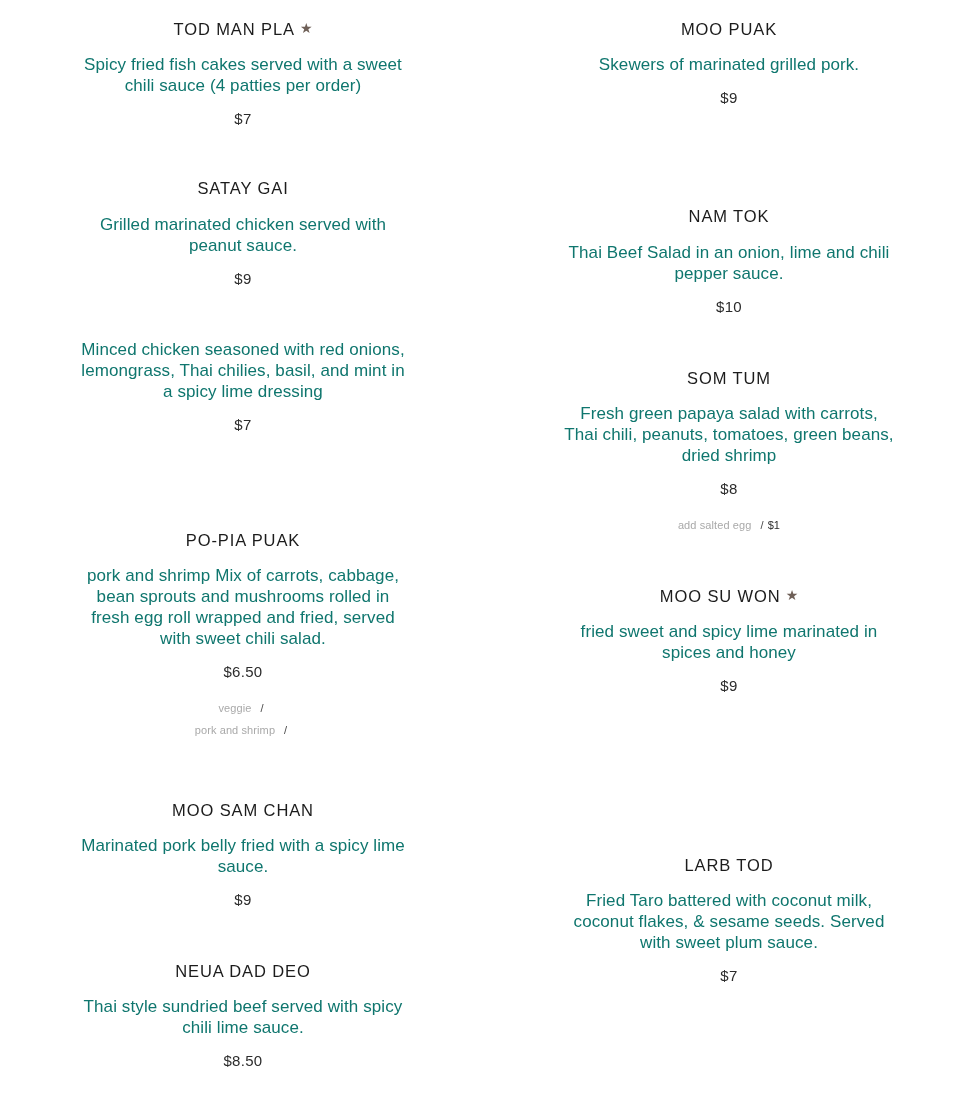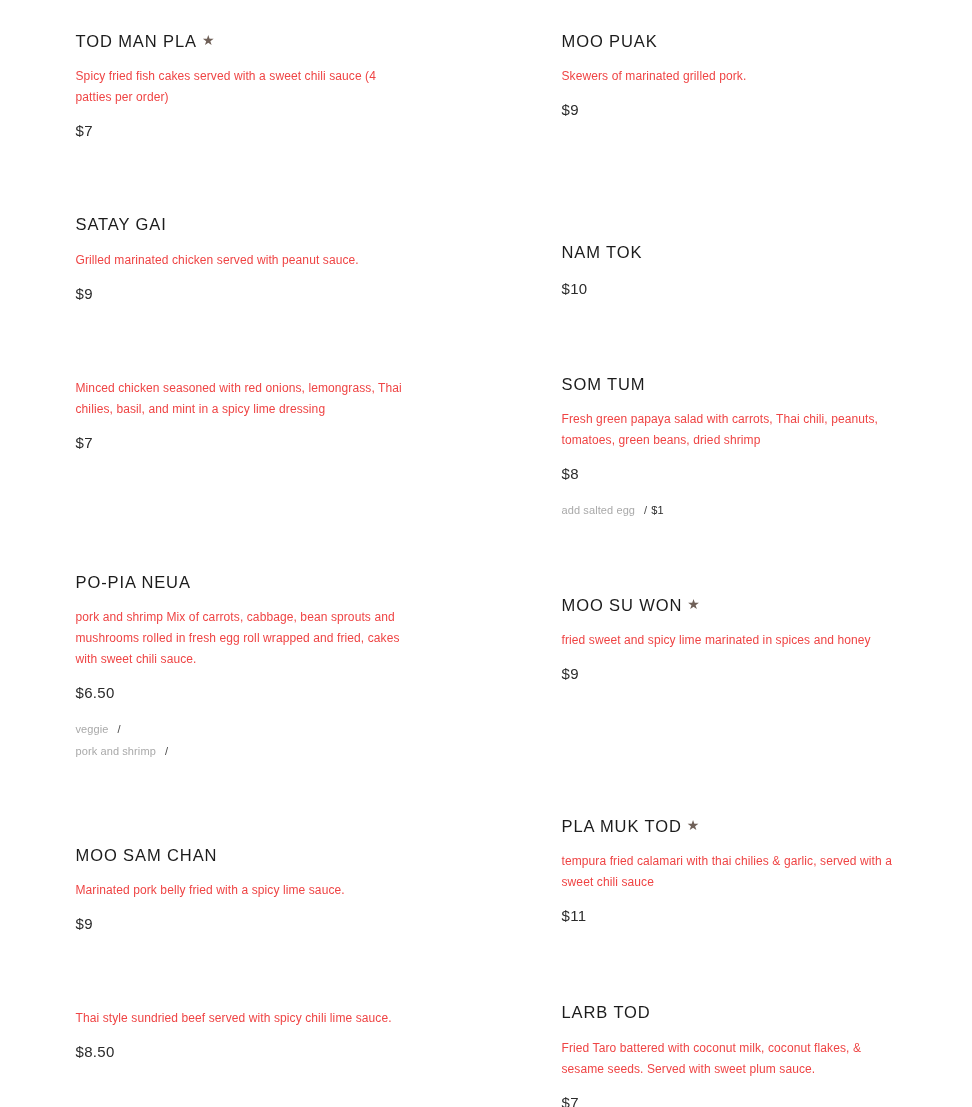--- a/index.html
+++ b/index.html
@@ -29,22 +29,22 @@
     align-items: start;
   }
 
   .menu-column {
     display: flex;
     flex-direction: column;
   }
 
   .menu-item {
     width: 335px;
-    margin: 12px auto;
-    text-align: left;
+    margin: 0 auto;
+    text-align: center;
     padding: 0;
   }
 
   .item-title {
     font-size: 16.5px;
     letter-spacing: 0.9px;
     color: #1c1c1c;
     font-weight: 400;
     line-height: 1.35;
     margin: 0 0 14px 0;
@@ -55,23 +55,23 @@
     color: #6f6058;
     font-size: 14px;
     letter-spacing: 0;
     margin-left: 5px;
     position: relative;
     top: -2px;
     display: inline-block;
   }
 
   .item-desc {
-    font-size: 12px;
+    font-size: 17px;
     line-height: 21px;
-    color: #ef4444;
+    color: #0f766e;
     margin: 0 0 12px 0;
     letter-spacing: 0.1px;
   }
 
   .item-price {
     font-size: 15px;
     color: #2b2b2b;
     letter-spacing: 0.3px;
     margin: 0;
     line-height: 21px;
@@ -139,60 +139,62 @@
       <div class="spacer-md"></div>
 
       <div class="menu-item">
         <div class="item-desc">Minced chicken seasoned with red onions, lemongrass, Thai chilies, basil, and mint in a spicy lime dressing</div>
         <div class="item-price">$7</div>
       </div>
 
       <div class="spacer-xxl"></div>
 
       <div class="menu-item">
-        <div class="item-title"><span>PO-PIA NEUA</span></div>
-        <div class="item-desc">pork and shrimp Mix of carrots, cabbage, bean sprouts and mushrooms rolled in fresh egg roll wrapped and fried, cakes with sweet chili sauce.</div>
+        <div class="item-title"><span>PO-PIA PUAK</span></div>
+        <div class="item-desc">pork and shrimp Mix of carrots, cabbage, bean sprouts and mushrooms rolled in fresh egg roll wrapped and fried, served with sweet chili salad.</div>
         <div class="item-price">$6.50</div>
         <div class="item-options">
           <div class="option-row"><span class="option-name">veggie</span><span class="option-sep">/</span><span class="option-price"></span></div>
           <div class="option-row"><span class="option-name">pork and shrimp</span><span class="option-sep">/</span><span class="option-price"></span></div>
         </div>
       </div>
 
       <div class="spacer-lg"></div>
 
       <div class="menu-item">
         <div class="item-title"><span>MOO SAM CHAN</span></div>
         <div class="item-desc">Marinated pork belly fried with a spicy lime sauce.</div>
         <div class="item-price">$9</div>
       </div>
 
       <div class="spacer-md"></div>
 
       <div class="menu-item">
+        <div class="item-title"><span>NEUA DAD DEO</span></div>
         <div class="item-desc">Thai style sundried beef served with spicy chili lime sauce.</div>
         <div class="item-price">$8.50</div>
       </div>
 
       <div class="spacer-xl"></div>
 
     </div>
 
     <div class="menu-column">
 
       <div class="menu-item">
         <div class="item-title"><span>MOO PUAK</span></div>
         <div class="item-desc">Skewers of marinated grilled pork.</div>
         <div class="item-price">$9</div>
       </div>
 
       <div class="spacer-r1"></div>
 
       <div class="menu-item">
         <div class="item-title"><span>NAM TOK</span></div>
+        <div class="item-desc">Thai Beef Salad in an onion, lime and chili pepper sauce.</div>
         <div class="item-price">$10</div>
       </div>
 
       <div class="spacer-r2"></div>
 
       <div class="menu-item">
         <div class="item-title"><span>SOM TUM</span></div>
         <div class="item-desc">Fresh green papaya salad with carrots, Thai chili, peanuts, tomatoes, green beans, dried shrimp</div>
         <div class="item-price">$8</div>
         <div class="item-options">
@@ -203,25 +205,20 @@
       <div class="spacer-r3"></div>
 
       <div class="menu-item">
         <div class="item-title"><span>MOO SU WON</span><span class="star-icon">★</span></div>
         <div class="item-desc">fried sweet and spicy lime marinated in spices and honey</div>
         <div class="item-price">$9</div>
       </div>
 
       <div class="spacer-r4"></div>
 
-      <div class="menu-item">
-        <div class="item-title"><span>PLA MUK TOD</span><span class="star-icon">★</span></div>
-        <div class="item-desc">tempura fried calamari with thai chilies &amp; garlic, served with a sweet chili sauce</div>
-        <div class="item-price">$11</div>
-      </div>
 
       <div class="spacer-r5"></div>
 
       <div class="menu-item">
         <div class="item-title"><span>LARB TOD</span></div>
         <div class="item-desc">Fried Taro battered with coconut milk, coconut flakes, &amp; sesame seeds. Served with sweet plum sauce.</div>
         <div class="item-price">$7</div>
       </div>
 
       <div class="spacer-r7"></div>

